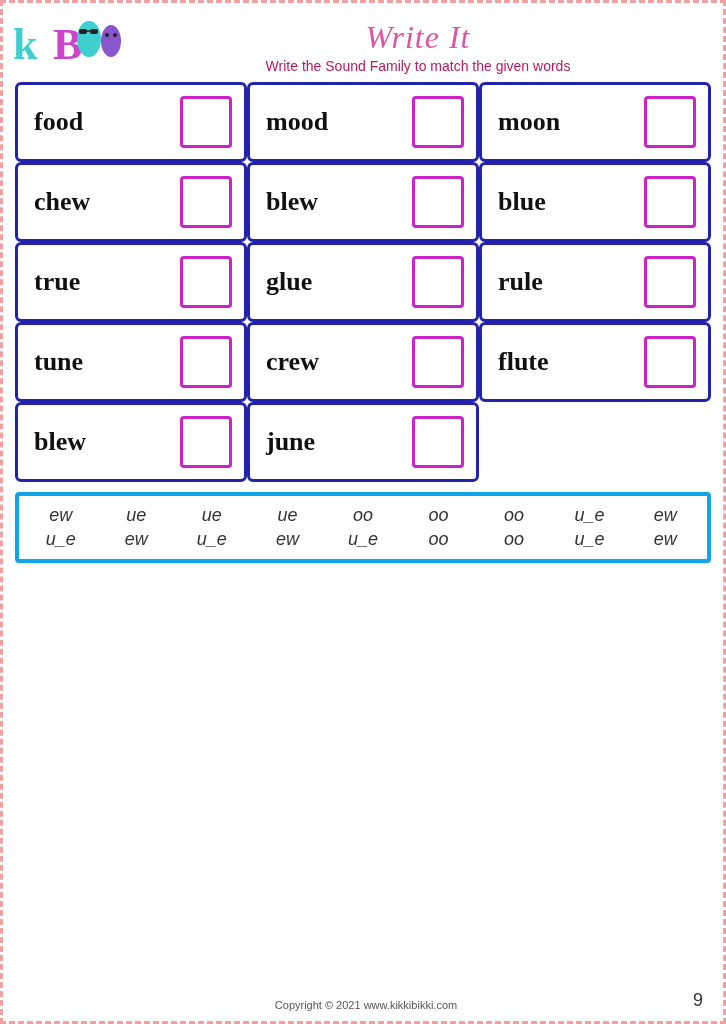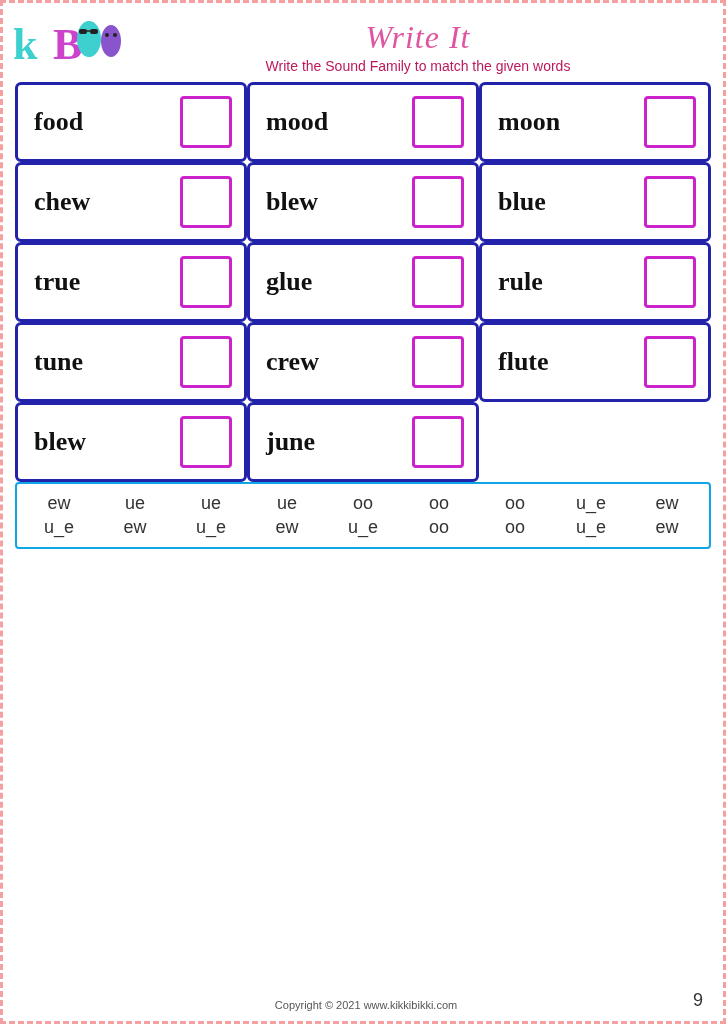--- a/index.html
+++ b/index.html
@@ -81,23 +81,25 @@
       width: 52px;
       height: 52px;
       border: 3px solid #cc22cc;
       border-radius: 4px;
       background: #fff;
       flex-shrink: 0;
     }
 
     
     .sound-bank {
-      border: 2px solid #0ea5e9;
+      margin-top: 10px;
+      border: 4px solid #0ea5e9;
       border-radius: 4px;
       padding: 6px 4px;
+      font-style: italic;
     }
 
     .sound-bank-row {
       display: flex;
       justify-content: space-around;
       margin: 3px 0;
     }
 
     .sound-cell {
       font-size: 18px;

